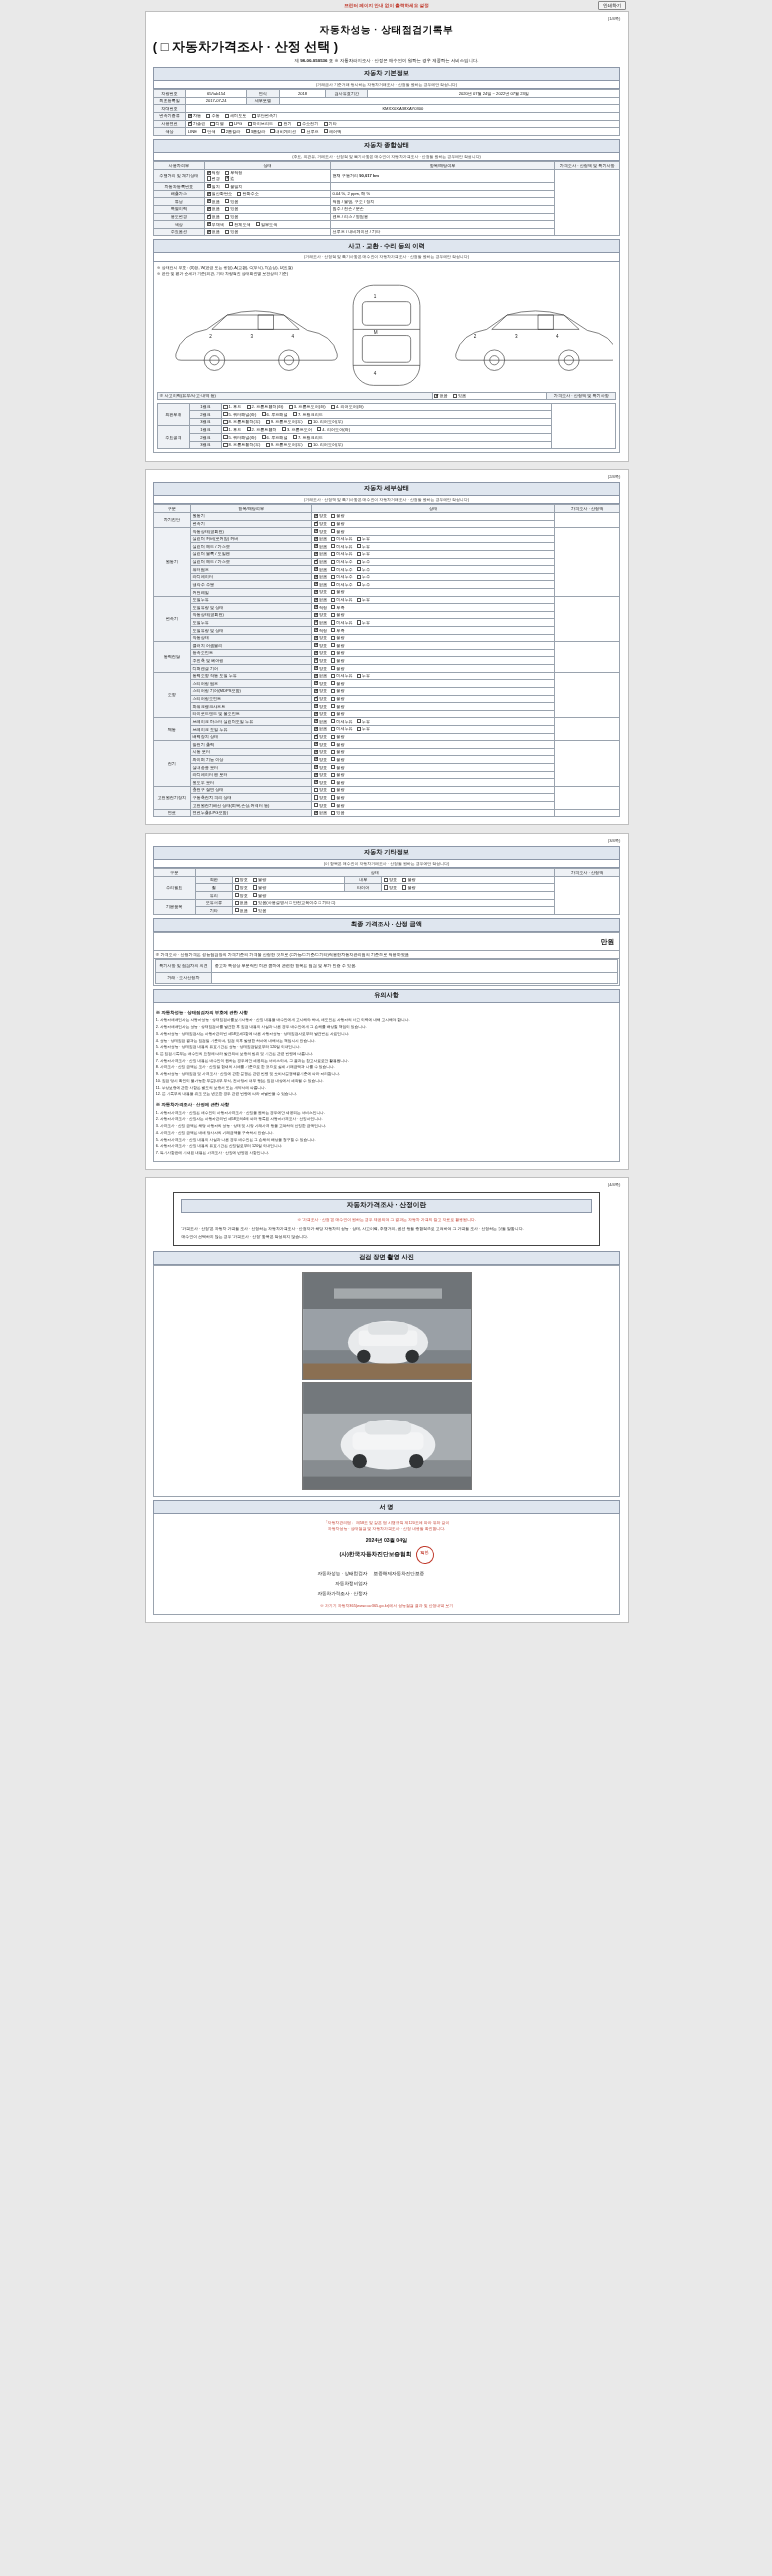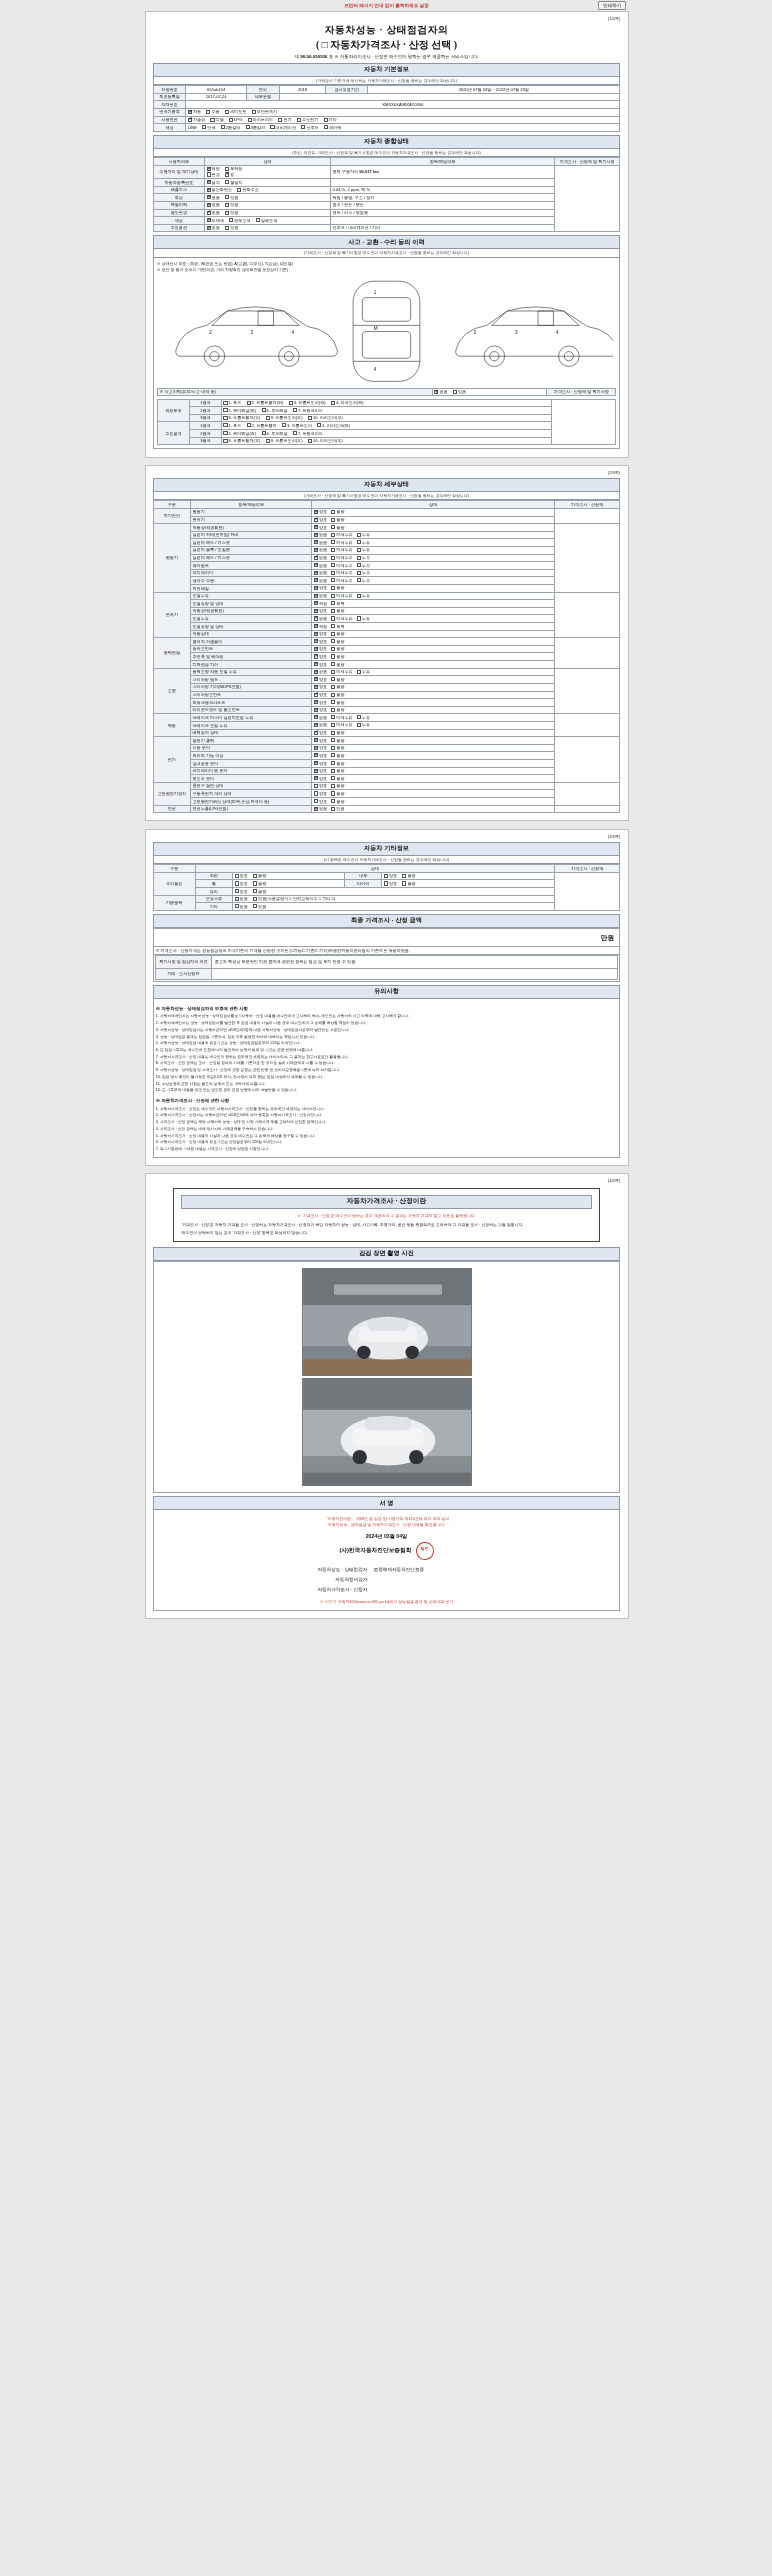--- a/index.html
+++ b/index.html
@@ -30,21 +30,21 @@
     position:absolute; right:2.1px; top:1px;
     border:0.5px solid #888; background:#f3f3f3; font-size:4.6px;
     padding:1px 4.1px; border-radius:1px; cursor:pointer;
   }
   .pageno { text-align:right; font-size:4.1px; color:#333; margin-bottom:1px; }
   .doc-title {
     text-align:center; font-size:9.8px; font-weight:bold; letter-spacing:0.5px;
     line-height:1.35; margin:2.1px 0 1px 0;
   }
   .doc-subtitle {
-    text-align:center; font-size:10px; font-weight:bold; margin-bottom:2.1px;font-family:Liberation Serif, serif;
+    text-align:left; font-size:13px; font-weight:bold; margin-bottom:2.1px;
   }
   .doc-no { text-align:center; font-size:4.4px; margin-bottom:4.1px; }
   .doc-no b { font-weight:bold; }
   .band {
     background:#dfe6ef; border:0.5px solid #8c97a8; text-align:center;
     font-size:6.2px; font-weight:bold; padding:1.5px 0; margin-top:3.1px;
   }
   .legal {
     text-align:center; font-size:3.9px; color:#333; padding:1px 0 1.5px 0;
     border-left:0.5px solid #8c97a8; border-right:0.5px solid #8c97a8;
@@ -101,21 +101,21 @@
 </head>
 <body>
 
 <div class="topbar">
   <span class="warn">프린터 페이지 안내 없이 출력하세요 설정</span>
   <button class="printbtn">인쇄하기</button>
 </div>
 
 <div class="page">
   <div class="pageno">(1/4쪽)</div>
-  <div class="doc-title">자동차성능 · 상태점검자의</div>
+  <div class="doc-title">자동차성능 · 상태점검기록부</div>
   <div class="doc-subtitle">( □ 자동차가격조사 · 산정 선택 )</div>
   <div class="doc-no">
     <span>제</span>
     <b>98-00-050536</b>
     <span>호  ※ 자동차라지조사 · 산정은 매수인이 원하는 경우 제공하는 서비스입니다.</span>
   </div>
 
   <div class="band">자동차 기본정보</div>
   <div class="legal">(거래금사 기준거래 등시하는 자동차거래조사 · 산정을 원하는 경우에만 작성니다)</div>
 

